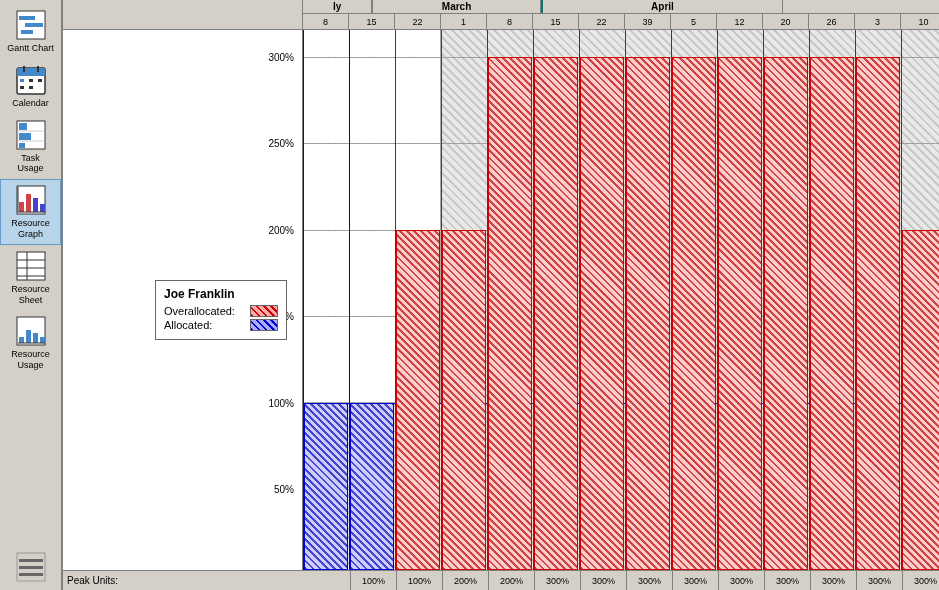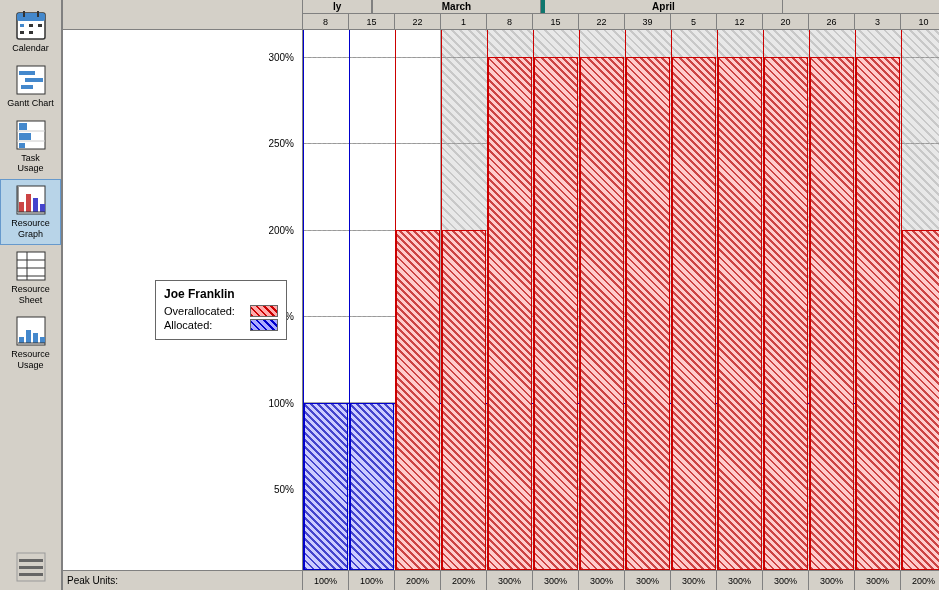--- a/index.html
+++ b/index.html
@@ -212,21 +212,21 @@
 
     
     .peak-units-row {
       height: 20px;
       background: #d4d0c8;
       border-top: 1px solid #808080;
       display: flex;
       flex-shrink: 0;
     }
     .peak-left {
-      width: 240px;
+      width: 288px;
       border-right: 1px solid #808080;
       display: flex;
       align-items: center;
       padding-left: 4px;
       font-size: 10px;
       flex-shrink: 0;
     }
     .peak-values {
       flex: 1;
       display: flex;
@@ -266,44 +266,44 @@
       border: 1px solid #0000cc;
     }
   </style>
 </head>
 <body>
 
 <div class="sidebar">
 
   <div class="sidebar-item">
     <svg class="sidebar-icon" viewBox="0 0 32 32">
+      <rect x="2" y="2" width="28" height="28" fill="#fff" stroke="#333" stroke-width="1"></rect>
+      <rect x="4" y="7" width="16" height="4" fill="#4488cc"></rect>
+      <rect x="10" y="14" width="18" height="4" fill="#4488cc"></rect>
+      <rect x="6" y="21" width="12" height="4" fill="#4488cc"></rect>
+    </svg>
+    <span class="sidebar-label">Gantt
+Chart</span>
+  </div>
+
+  <div class="sidebar-item">
+    <svg class="sidebar-icon" viewBox="0 0 32 32">
       <rect x="2" y="4" width="28" height="26" rx="2" fill="#fff" stroke="#333" stroke-width="1.5"></rect>
       <rect x="2" y="4" width="28" height="8" fill="#4488cc" rx="2"></rect>
       <line x1="9" y1="2" x2="9" y2="8" stroke="#333" stroke-width="2"></line>
       <line x1="23" y1="2" x2="23" y2="8" stroke="#333" stroke-width="2"></line>
       <rect x="5" y="15" width="4" height="3" fill="#4488cc"></rect>
       <rect x="14" y="15" width="4" height="3" fill="#333"></rect>
       <rect x="23" y="15" width="4" height="3" fill="#333"></rect>
       <rect x="5" y="22" width="4" height="3" fill="#333"></rect>
       <rect x="14" y="22" width="4" height="3" fill="#333"></rect>
     </svg>
     <span class="sidebar-label">Calendar</span>
   </div>
 
-  <div class="sidebar-item">
-    <svg class="sidebar-icon" viewBox="0 0 32 32">
-      <rect x="2" y="2" width="28" height="28" fill="#fff" stroke="#333" stroke-width="1"></rect>
-      <rect x="4" y="7" width="16" height="4" fill="#4488cc"></rect>
-      <rect x="10" y="14" width="18" height="4" fill="#4488cc"></rect>
-      <rect x="6" y="21" width="12" height="4" fill="#4488cc"></rect>
-    </svg>
-    <span class="sidebar-label">Gantt
-Chart</span>
-  </div>
-
 
   <div class="sidebar-item">
     <svg class="sidebar-icon" viewBox="0 0 32 32">
       <rect x="2" y="2" width="28" height="28" fill="#fff" stroke="#333" stroke-width="1"></rect>
       <line x1="2" y1="12" x2="30" y2="12" stroke="#ccc" stroke-width="1"></line>
       <line x1="2" y1="22" x2="30" y2="22" stroke="#ccc" stroke-width="1"></line>
       <rect x="4" y="4" width="8" height="7" fill="#4488cc"></rect>
       <rect x="4" y="14" width="12" height="7" fill="#4488cc"></rect>
       <rect x="4" y="24" width="6" height="5" fill="#4488cc"></rect>
     </svg>
@@ -358,21 +358,21 @@
 </div>
 
 <div class="main-area">
 
   <div class="chart-header">
     <div class="chart-left-col" style="display:flex;align-items:center;padding-left:4px;font-size:10px;"></div>
     <div class="chart-timeline">
       <div class="timeline-months">
         <div class="month-label" style="width:80px;font-size:10px;">ly</div>
         <div class="month-label" style="width:195px;border-left:1px solid #808080;">March</div>
-        <div class="month-label" style="width:280px;border-left:4px solid #0f766e;">April</div>
+        <div class="month-label" style="width:280px;border-left:2px solid #0f766e;">April</div>
         <div class="month-label" style="width:180px;border-left:3px solid #0f172a;margin-top:40px;">May</div>
       </div>
       <div class="timeline-dates">
         <div class="date-label" style="width:46px;">8</div>
         <div class="date-label" style="width:46px;">15</div>
         <div class="date-label" style="width:46px;">22</div>
         <div class="date-label" style="width:46px;">1</div>
         <div class="date-label" style="width:46px;">8</div>
         <div class="date-label" style="width:46px;">15</div>
         <div class="date-label" style="width:46px;">22</div>

